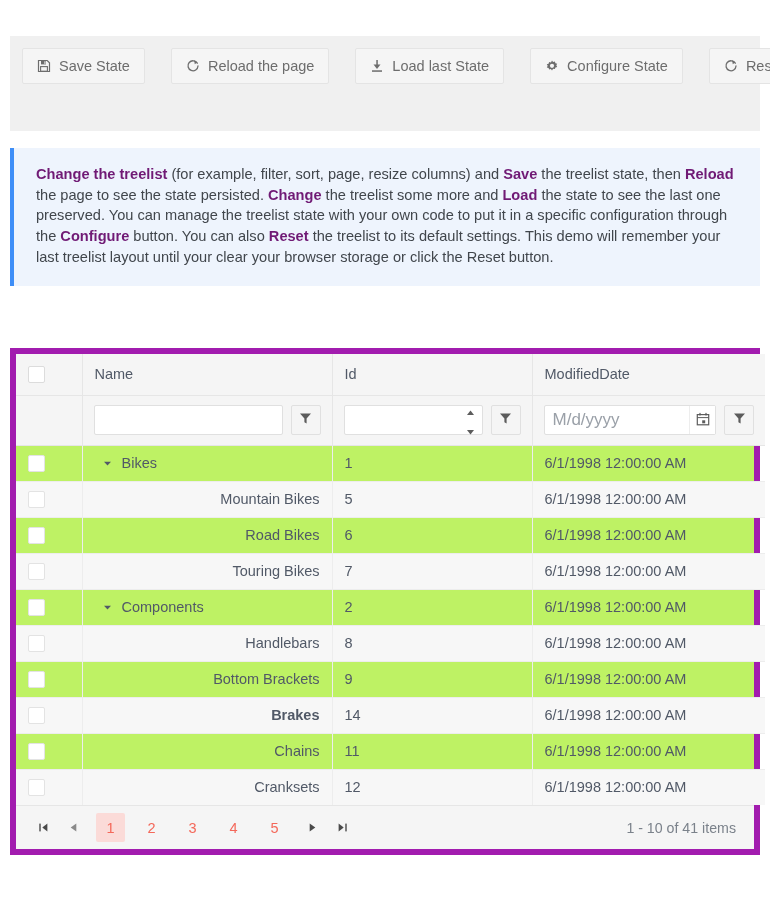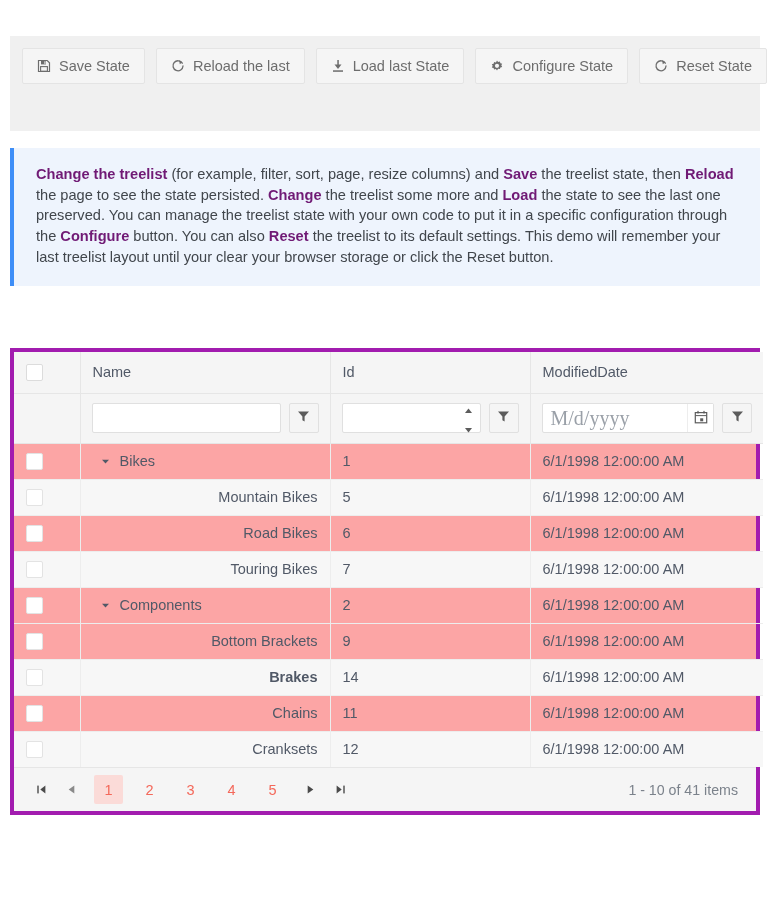--- a/index.html
+++ b/index.html
@@ -22,21 +22,21 @@
   }
   .toolbar-title {
     font-size: 12.5px;
     letter-spacing: .35px;
     color: #6b6b6b;
     padding: 14px 0 0 12px;
     font-family: "Liberation Sans", sans-serif;
   }
   .toolbar-buttons {
     display: flex;
-    gap: 11px;
+    gap: 26px;
     padding: 12px 0 0 12px;
   }
   .tbtn {
     display: inline-flex;
     align-items: center;
     gap: 8px;
     height: 36px;
     padding: 0 14px;
     background: #f5f5f5;
     border: 1px solid #e4e4e4;
@@ -61,22 +61,22 @@
     font-size: 14.6px;
     line-height: 1.42;
   }
   .notice b { font-weight: bold; color: #701a75; }
 
   
   .treelist {
     position: absolute;
     left: 10px; top: 348px;
     width: 750px;
-    border: 4px solid #a21caf;
-    background: #fca5a5;
+    border: 6px solid #a21caf;
+    background: #bef264;
   }
   table { border-collapse: collapse; width: 100%; table-layout: fixed; }
   col.c-check { width: 66px; }
   col.c-name  { width: 250px; }
   col.c-id    { width: 200px; }
   col.c-date  { width: 233px; }
 
   thead th {
     background: #f5f5f5;
     border-bottom: 1px solid #e6e6e6;
@@ -117,22 +117,22 @@
     flex: 1 1 auto; min-width: 0;
     display: flex; align-items: stretch;
     height: 30px;
     background: #fff;
     border: 1px solid #e0e0e0;
     border-radius: 2px;
   }
   .fwrap input {
     flex: 1 1 auto; min-width: 0;
     border: none; outline: none; background: transparent;
-    padding: 0 8px; font-size: 20px; color: #515967;
-    font-family: Liberation Serif, serif;
+    padding: 0 8px; font-size: 17px; color: #515967;
+    font-family: Liberation Sans, sans-serif;
   }
   .fwrap input::placeholder { color: #9aa0a8; }
   .adorn {
     flex: none;
     width: 26px;
     display: flex; align-items: center; justify-content: center;
     background: #fff;
     border-left: 1px solid #ededed;
     cursor: pointer;
   }
@@ -237,21 +237,21 @@
         <span>Save State</span>
       </button>
 
       <button class="tbtn">
         <span>
           <svg width="14" height="14" viewBox="0 0 14 14">
             <path d="M11.3 4.2A5 5 0 1 0 12 7" fill="none" stroke="#6d6d6d" stroke-width="1.3" stroke-linecap="round"></path>
             <path d="M8.1 1.1l3.1 2.1-2.4 2.1z" fill="#6d6d6d"></path>
           </svg>
         </span>
-        <span>Reload the last</span>
+        <span>Reload the page</span>
       </button>
 
       <button class="tbtn">
         <span>
           <svg width="14" height="14" viewBox="0 0 14 14">
             <rect x="6.3" y="1" width="1.5" height="5.4" fill="#6d6d6d"></rect>
             <path d="M3.5 5.6h7L7 10z" fill="#6d6d6d"></path>
             <rect x="2" y="11.3" width="10" height="1.5" fill="#6d6d6d"></rect>
           </svg>
         </span>
@@ -426,20 +426,30 @@
                   <svg width="9" height="9" viewBox="0 0 9 9">
                     <path d="M1 2.8h7L4.5 6.6z" fill="#515967"></path>
                   </svg>
                 </span>
                 <span style="padding-left: 5px;">Components</span>
               </div>
             </td>
             <td>2</td>
             <td>6/1/1998 12:00:00 AM</td>
           </tr>
+          <tr class="alt">
+            <td><span class="chk"></span></td>
+            <td>
+              <div class="name-cell lvl1">
+                <span style="padding-left: 0px;">Handlebars</span>
+              </div>
+            </td>
+            <td>8</td>
+            <td>6/1/1998 12:00:00 AM</td>
+          </tr>
           <tr>
             <td><span class="chk"></span></td>
             <td>
               <div class="name-cell lvl1">
                 <span style="padding-left: 0px;">Bottom Brackets</span>
               </div>
             </td>
             <td>9</td>
             <td>6/1/1998 12:00:00 AM</td>
           </tr>

